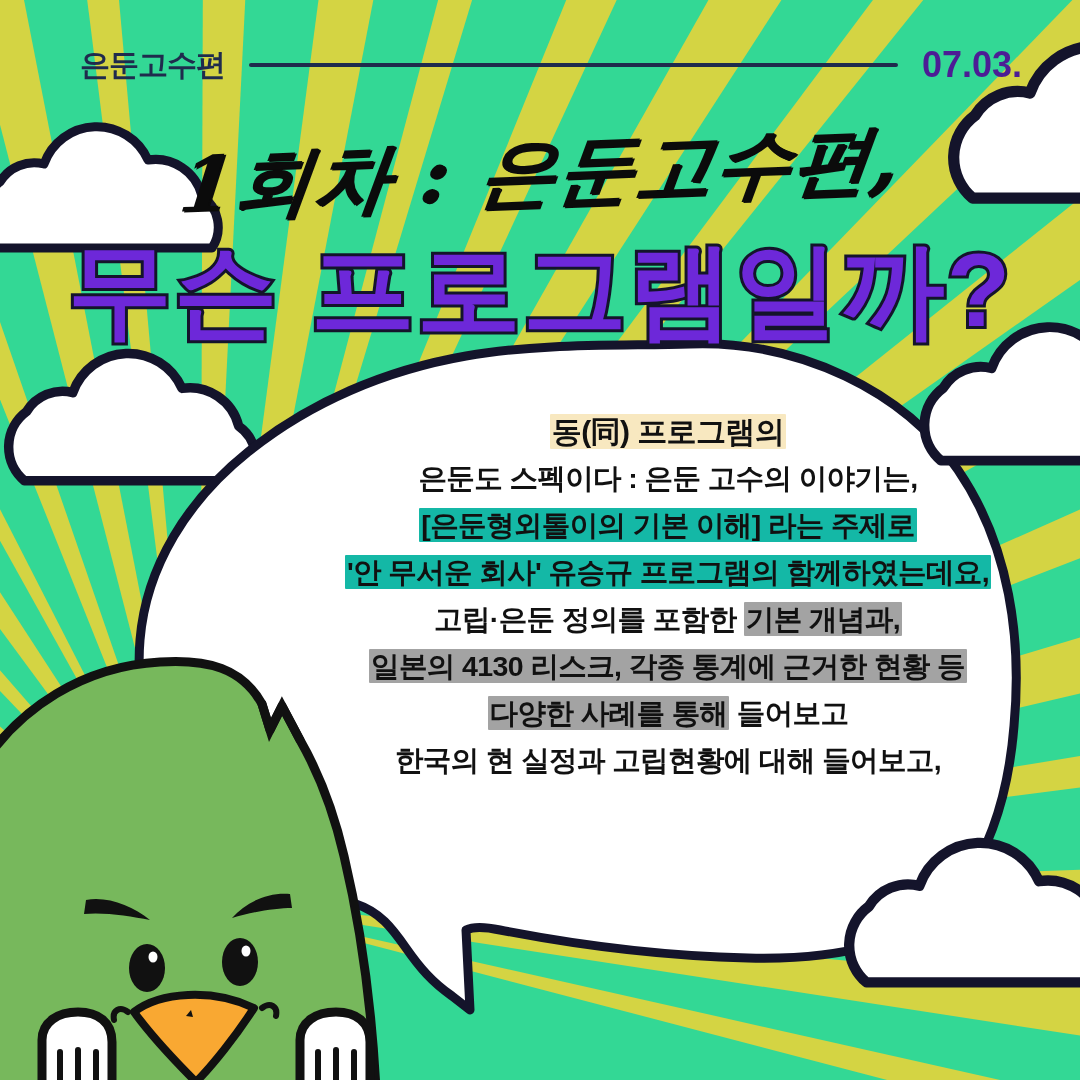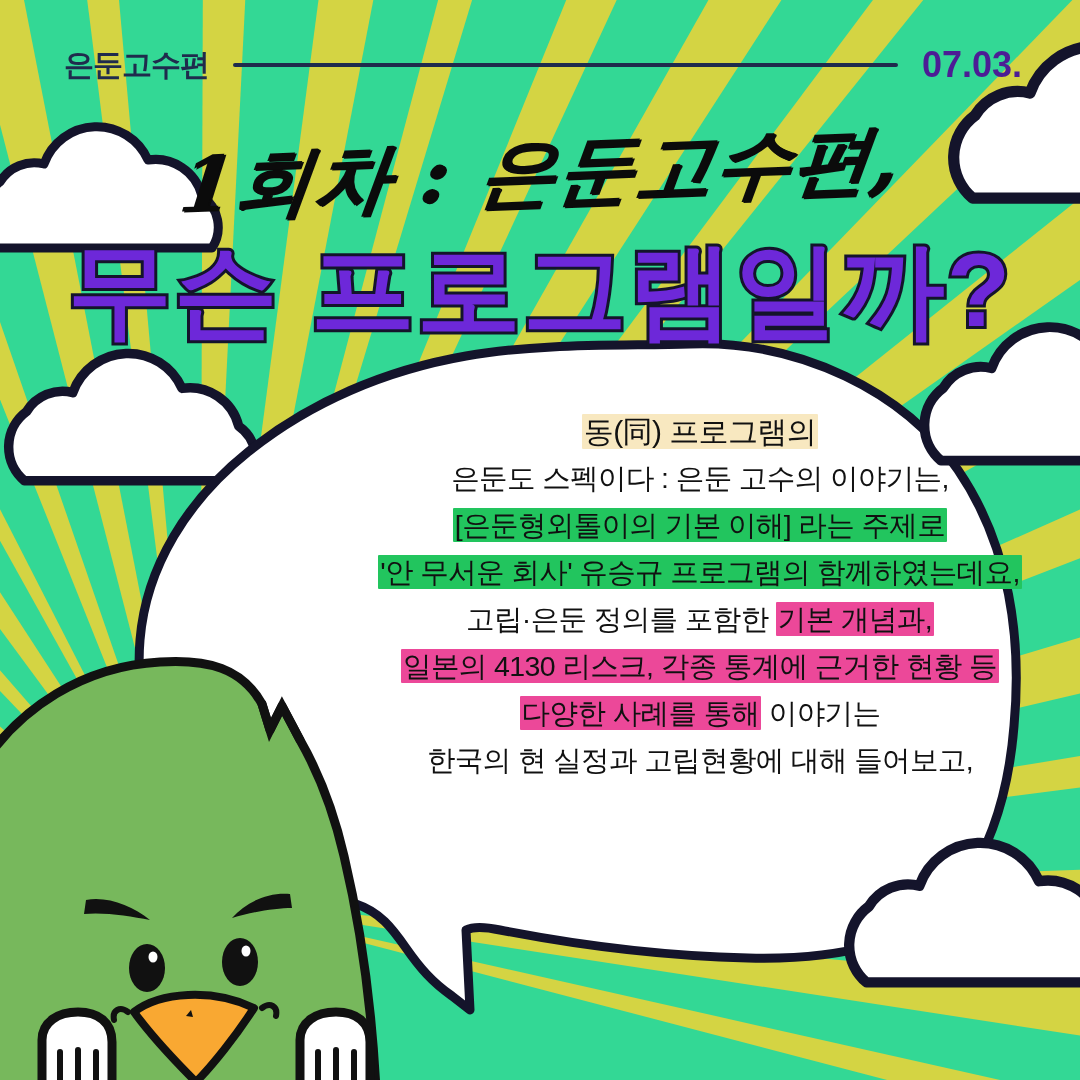--- a/index.html
+++ b/index.html
@@ -35,21 +35,21 @@
     padding: 0 40px;
     box-sizing: border-box;
     pointer-events: none;
   }
   .hdr-label {
     color: #1F2B4D;
     font-size: 30px;
     font-weight: bold;
     letter-spacing: -1px;
     white-space: nowrap;
-    margin-left: 24px;
+    margin-left: 40px;
   }
   .hdr-rule {
     flex: 1;
     height: 4px;
     background: #1F2B4D;
     margin: 0 24px;
     border-radius: 2px;
   }
   .hdr-date {
     color: #4c1d95;
@@ -87,41 +87,41 @@
     letter-spacing: 2px;
     color: #6d28d9;
     -webkit-text-stroke: 6px #14142B;
     paint-order: stroke fill;
     white-space: nowrap;
   }
 
   
   #bubble-text {
     position: absolute;
-    left: 372px;
+    left: 340px;
     top: 408px;
     width: 656px;
     text-align: center;
     color: #111111;
     font-size: 28.5px;
-    font-weight: normal;
+    font-weight: bold;
     line-height: 47px;
     letter-spacing: -0.6px;
     pointer-events: none;
   }
   #bubble-text .ln { white-space: nowrap; }
   #bubble-text .hl {
     padding: 1px 2px;
     border-radius: 1px;
     box-decoration-break: clone;
     -webkit-box-decoration-break: clone;
   }
   .hl-cream { background: #F8E8C0; }
-  .hl-green { background: #22c55e; }
-  .hl-blue  { background: #ec4899; }
+  .hl-green { background: #14b8a6; }
+  .hl-blue  { background: #a3a3a3; }
   .ln.big { font-size: 30px; }
 </style>
 </head>
 <body>
 
 <div id="card">
 
   <div class="layer" id="rays-layer">
     <svg width="1080" height="1080" viewBox="0 0 1080 1080">
       <g id="ray-group" fill="#D4D443">
@@ -200,21 +200,21 @@
     </svg>
   </div>
 
   <div id="bubble-text">
       <div class="ln big"><span class="hl hl-cream">동(同) 프로그램의</span></div>
       <div class="ln"><span class="">은둔도 스펙이다 : 은둔 고수의 이야기는,</span></div>
       <div class="ln"><span class="hl hl-green">[은둔형외톨이의 기본 이해] 라는 주제로</span></div>
       <div class="ln"><span class="hl hl-green">'안 무서운 회사' 유승규 프로그램의 함께하였는데요,</span></div>
       <div class="ln"><span class="">고립·은둔 정의를 포함한 </span><span class="hl hl-blue">기본 개념과,</span></div>
       <div class="ln"><span class="hl hl-blue">일본의 4130 리스크, 각종 통계에 근거한 현황 등</span></div>
-      <div class="ln"><span class="hl hl-blue">다양한 사례를 통해</span><span class=""> 이야기는</span></div>
+      <div class="ln"><span class="hl hl-blue">다양한 사례를 통해</span><span class=""> 들어보고</span></div>
       <div class="ln"><span class="">한국의 현 실정과 고립현황에 대해 들어보고,</span></div>
     </div>
 
   <div class="layer" style="z-index:5;">
     <svg width="1080" height="1080" viewBox="0 0 1080 1080">
       <g transform="translate(930,355) scale(1.1)">
         <use href="#cloudshape" fill="#FFFFFF" stroke="#14142B" stroke-width="9" stroke-linejoin="round"></use>
       </g>
       <g transform="translate(855,872) scale(1.15)">
         <use href="#cloudshape" fill="#FFFFFF" stroke="#14142B" stroke-width="9" stroke-linejoin="round"></use>

